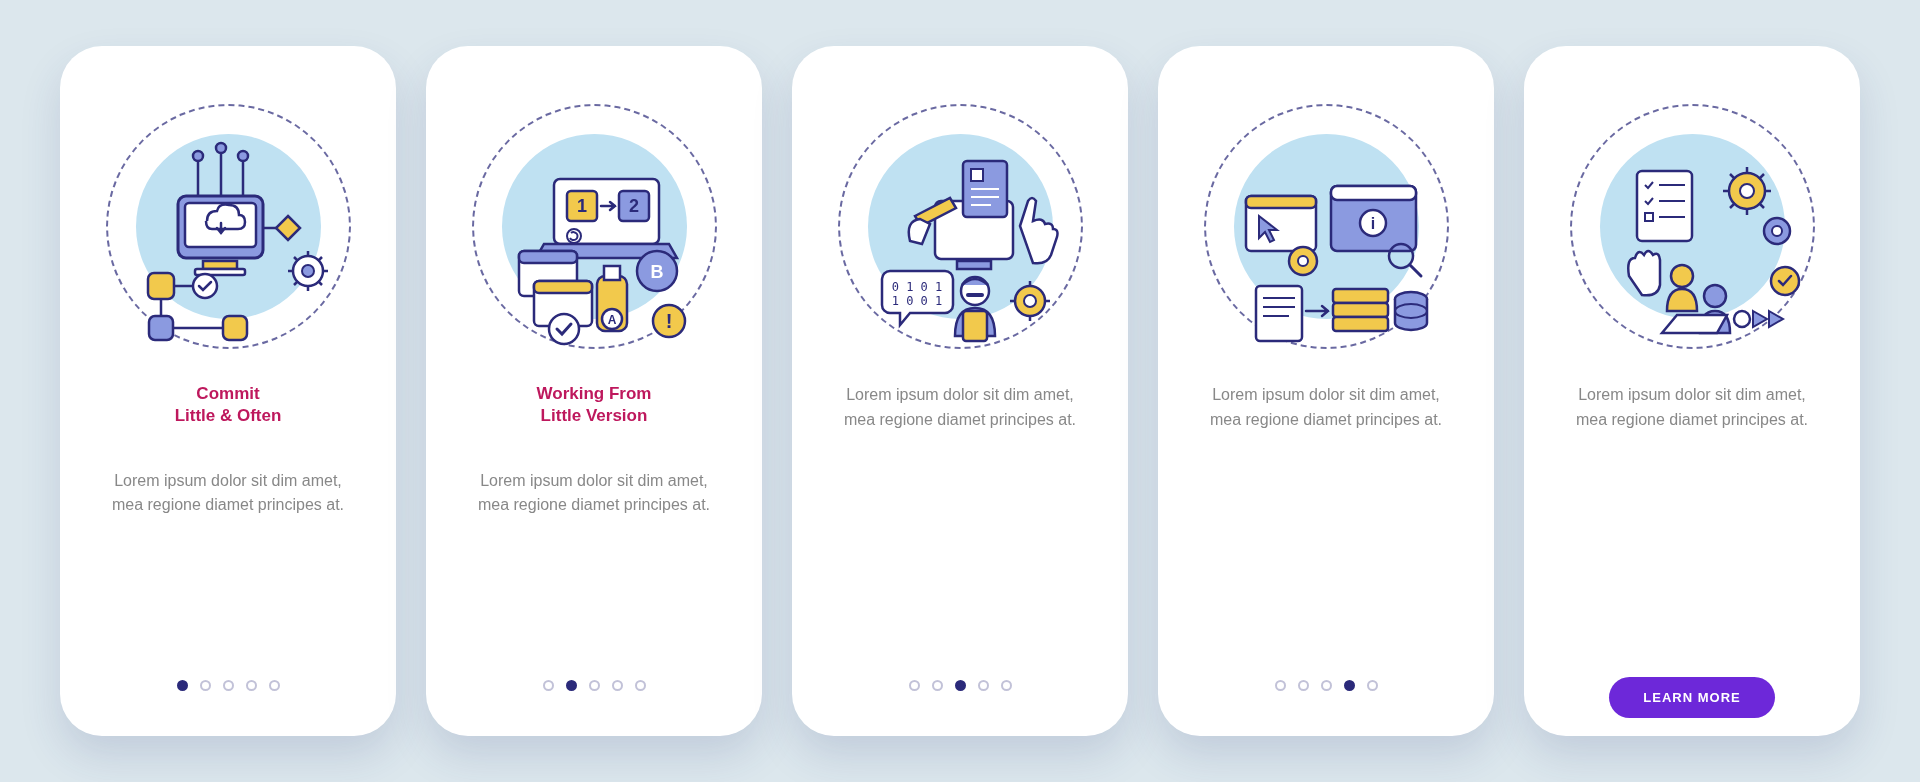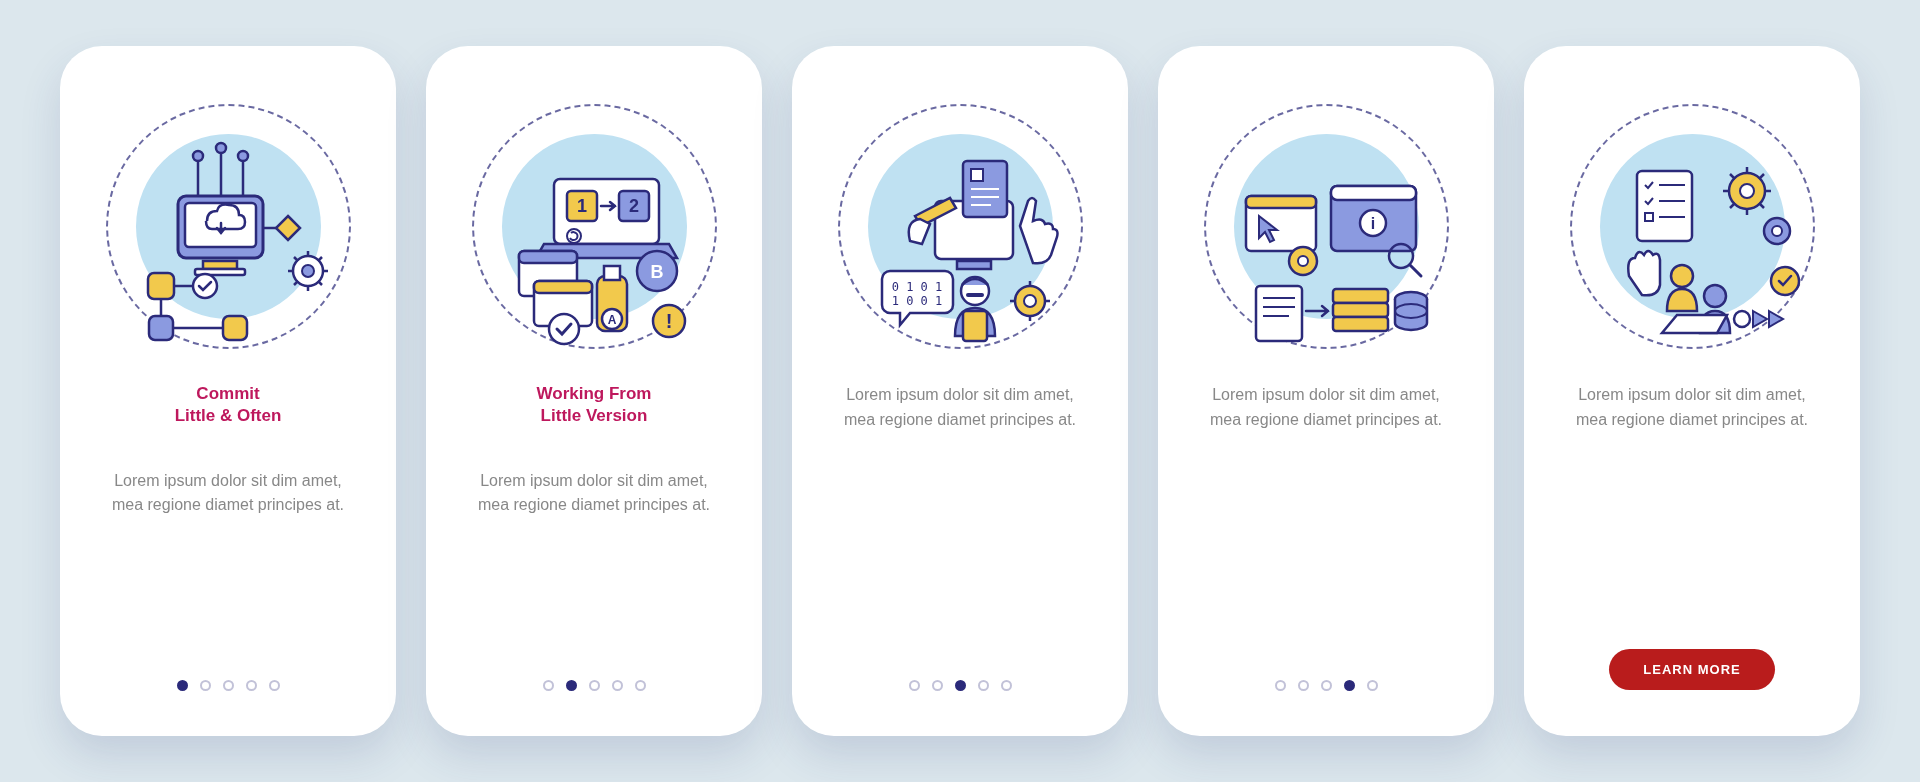--- a/index.html
+++ b/index.html
@@ -87,22 +87,22 @@
     border-radius: 50%;
     border: 2px solid #c2c2d8;
     background: transparent;
   }
   .dot.active {
     background: #2b2a7a;
     border-color: #2b2a7a;
   }
   .learn-btn {
     position: absolute;
-    bottom: 46px;
-    background: #b91c1c;
+    bottom: 18px;
+    background: #6d28d9;
     color: #fff;
     border: none;
     padding: 13px 34px;
     border-radius: 26px;
     font-size: 13px;
     font-weight: 700;
     letter-spacing: 1px;
     cursor: pointer;
   }
 </style>

